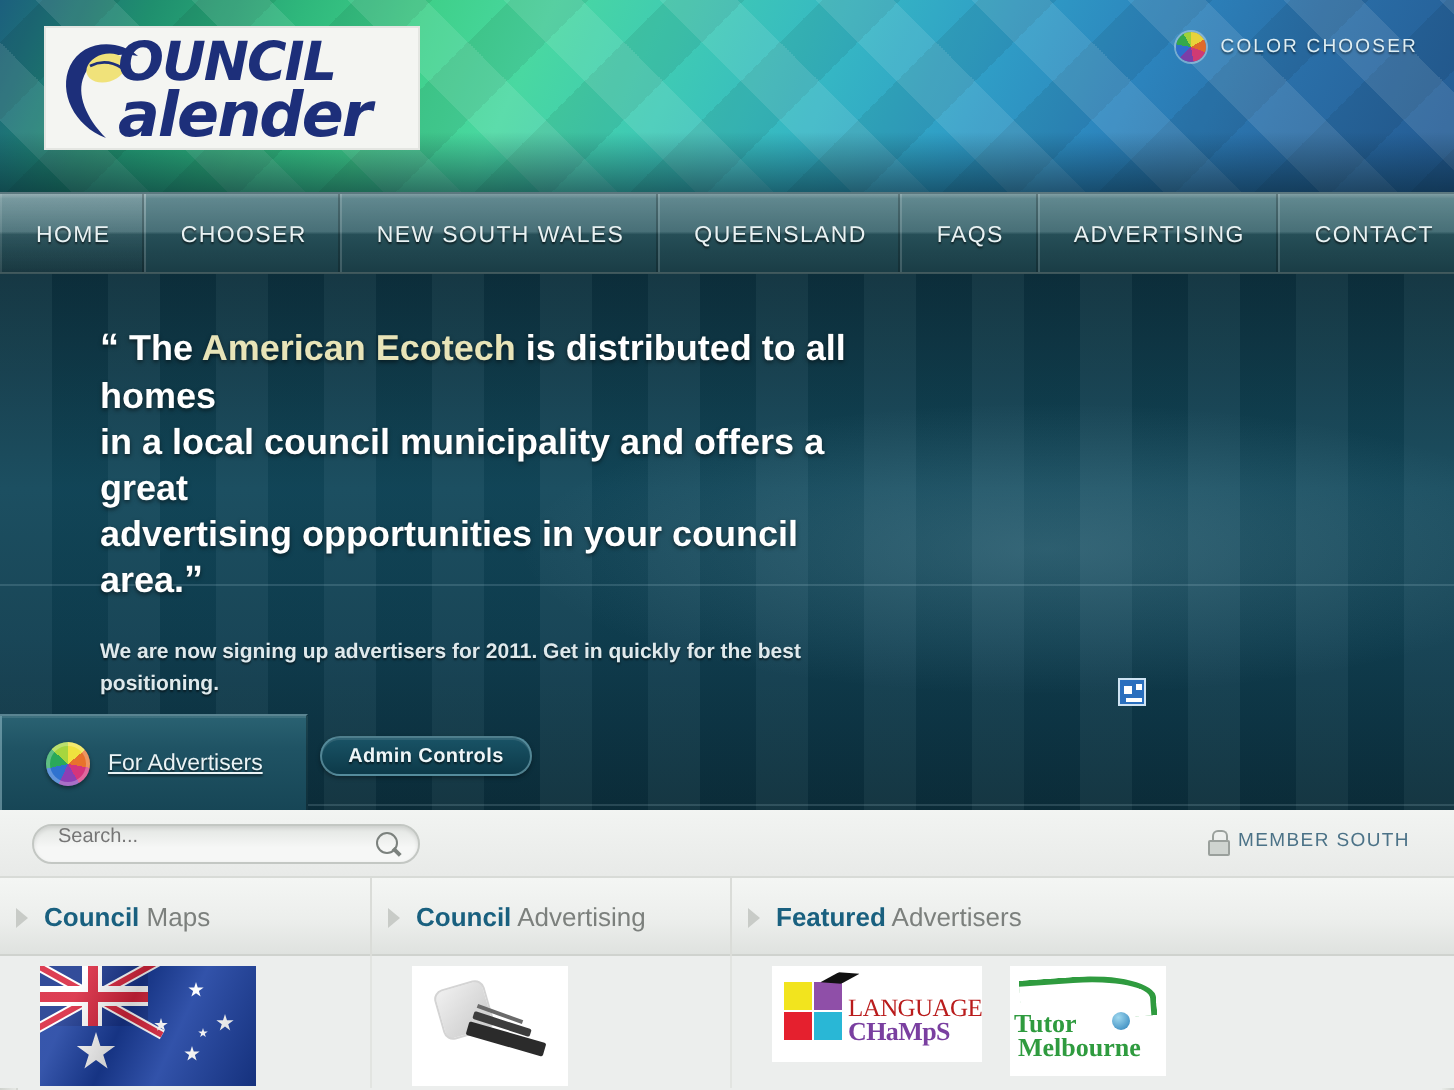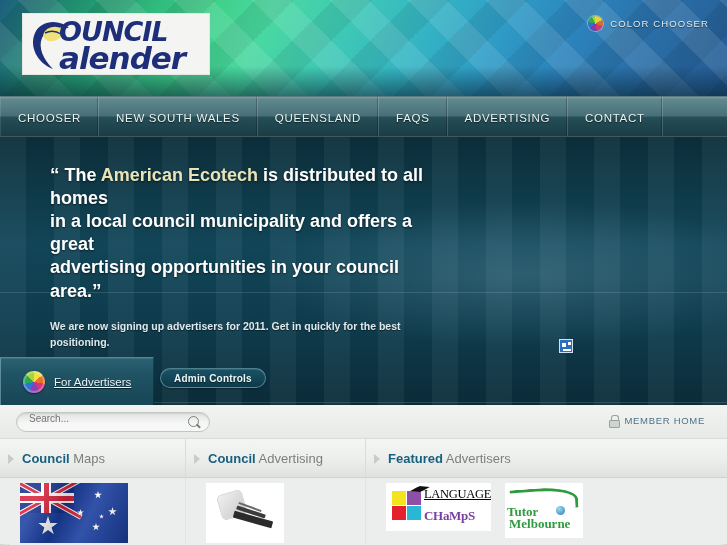--- a/index.html
+++ b/index.html
@@ -361,24 +361,23 @@
   .lc-y { left:6px;  top:8px;  background:#f2e41e; }
   .lc-p { left:21px; top:8px;  background:#8f4fa8; }
   .lc-r { left:6px;  top:23px; background:#e5202e; }
   .lc-c { left:21px; top:23px; background:#29b7d6; }
   .lc-cap {
     position:absolute; left:24px; top:3px; width:20px; height:6px;
     background:#111; transform:rotate(-12deg);
     clip-path: polygon(0 50%, 50% 0, 100% 50%, 50% 100%);
   }
   .lc-t1 {
-    position:absolute; left:38px; top:4px;
-    font-family:"Liberation Serif", serif; font-size:12.5px; color:#000000;
+    position:absolute; left:38px; top:14px;
+    font-family:"Liberation Serif", serif; font-size:12.5px; color:#b91c1c;
     letter-spacing:-.3px;
-    text-decoration:underline;
   }
   .lc-t2 {
     position:absolute; left:38px; top:25px;
     font-family:"Liberation Serif", serif; font-size:13px; color:#7a3fa0;
     font-weight:bold; letter-spacing:-.3px;
   }
 
   
   .logo-tm { width:78px; height:55px; background:#fff; }
   .tm-swoosh {
@@ -421,20 +420,21 @@
       </div>
     </div>
 
     <div class="color-chooser-top">
       <span class="color-wheel"></span>
       <span class="cc-label">COLOR CHOOSER</span>
     </div>
   </div>
 
   <div class="nav">
+    <div class="nav-item active">HOME</div>
     <div class="nav-item">CHOOSER</div>
     <div class="nav-item">NEW SOUTH WALES</div>
     <div class="nav-item">QUEENSLAND</div>
     <div class="nav-item">FAQS</div>
     <div class="nav-item">ADVERTISING</div>
     <div class="nav-item">CONTACT</div>
     <div class="nav-filler"></div>
   </div>
 
   <div class="hero">
@@ -474,21 +474,21 @@
     <div class="lower-edge-l"></div>
     <div class="lower-edge-r"></div>
 
     <div class="searchrow">
       <div class="search-box">
         <input type="text" placeholder="Search..." style="">
         <span class="search-ico"></span>
       </div>
       <div class="member-login">
         <span class="lock-ico"></span>
-        <span class="ml-label">MEMBER HOME</span>
+        <span class="ml-label">MEMBER SOUTH</span>
       </div>
     </div>
 
     <div class="colhead">
       <div class="col" style="width:185px">
         <span class="col-arrow"></span>
         <span class="col-title"><b>Council</b><span> Maps</span></span>
       </div>
       <div class="col" style="width:180px">
         <span class="col-arrow"></span>

